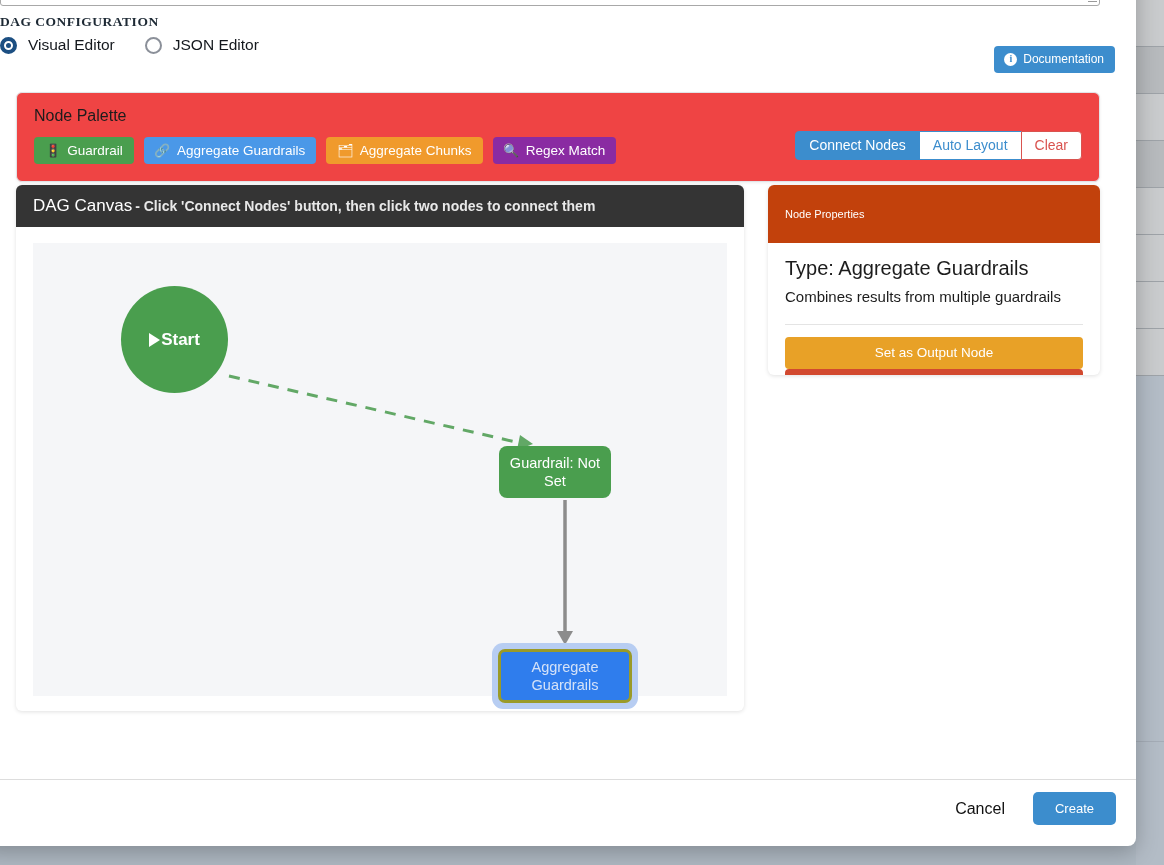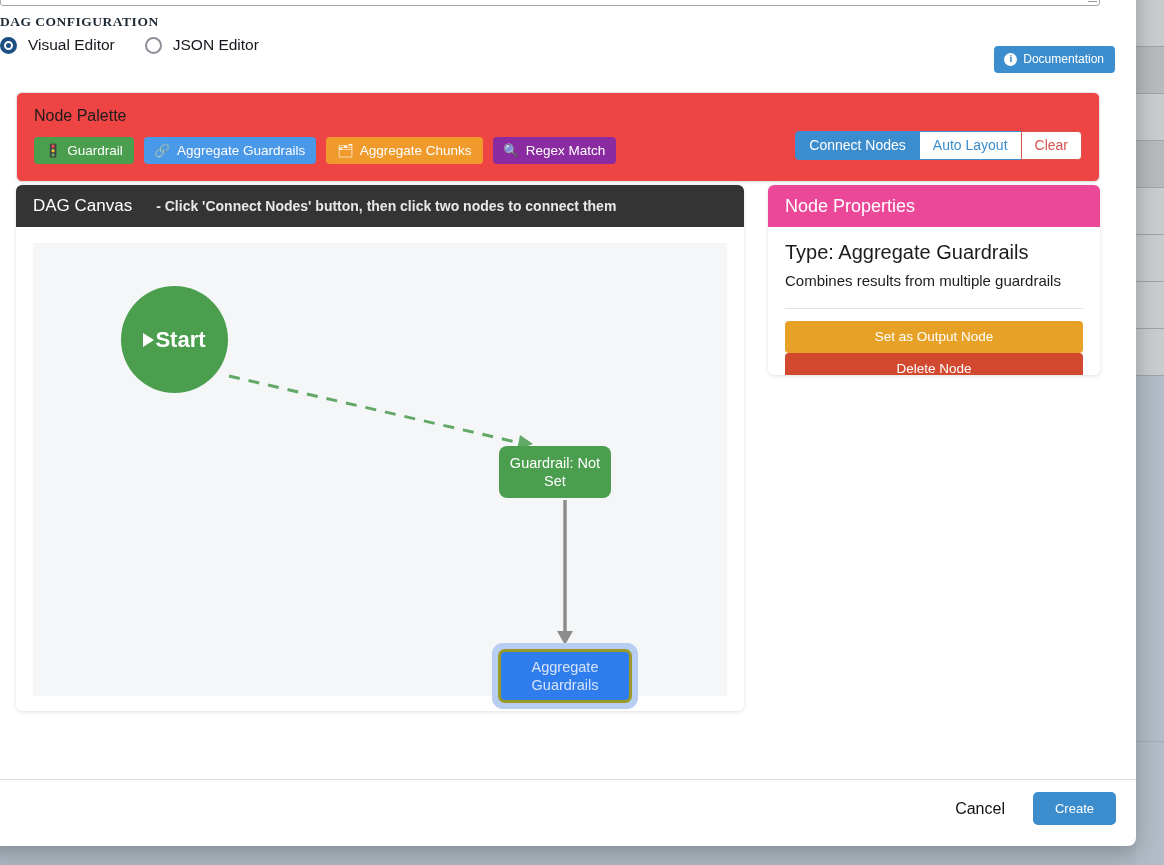--- a/index.html
+++ b/index.html
@@ -135,37 +135,37 @@
   
   .canvas-card {
     position: absolute; left: 36px; top: 231px;
     width: 728px; height: 526px;
     background: #fff; border-radius: 6px;
     box-shadow: 0 1px 4px rgba(0,0,0,.12);
     overflow: hidden;
   }
   .canvas-header {
     height: 42px; background: #343434; color: #fff;
-    display: flex; align-items: center; padding-left: 17px; gap: 24px;
+    display: flex; align-items: center; padding-left: 17px; gap: 3px;
   }
   .canvas-title { font-size: 17px; }
   .canvas-hint { font-size: 14px; font-weight: bold; color: #e8e8e8; }
   .canvas-inner {
     position: absolute; left: 17px; top: 58px;
     width: 694px; height: 453px;
     background: #f5f6f8;
   }
 
   
   .start-node {
     position: absolute; left: 88px; top: 43px;
     width: 107px; height: 107px; border-radius: 50%;
     background: #4a9e4e; color: #fff;
     display: flex; align-items: center; justify-content: center; gap: 1px;
-    font-size: 22px; font-weight: bold; cursor: pointer; text-align: center;
+    font-size: 17px; font-weight: bold; cursor: pointer; text-align: center;
   }
   .play-tri {
     width: 0; height: 0; flex: none;
     border-left: 11px solid #fff;
     border-top: 7px solid transparent;
     border-bottom: 7px solid transparent;
   }
   .dag-node {
     position: absolute; border-radius: 8px; color: #fff;
     display: flex; align-items: center; justify-content: center; text-align: center;
@@ -189,23 +189,23 @@
 
   
   .props-card {
     position: absolute; left: 788px; top: 231px;
     width: 332px; height: 190px;
     background: #fff; border-radius: 6px;
     box-shadow: 0 1px 4px rgba(0,0,0,.12);
     overflow: hidden;
   }
   .props-header {
-    height: 42px; background: #ec4899; color: #fff;
+    height: 58px; background: #c2410c; color: #fff;
     display: flex; align-items: center; padding-left: 17px;
-    font-size: 18px;
+    font-size: 11px;
   }
   .props-body { padding: 14px 17px 16px; }
   .props-type { font-size: 20px; color: #1c1c1c; margin-bottom: 8px; }
   .props-desc { font-size: 15px; color: #1c1c1c; }
   .props-divider { height: 1px; background: #e4e4e4; margin: 19px 0 12px; }
   .props-btn {
     display: block; width: 100%; border: none; border-radius: 4px;
     color: #fff; font-size: 13.5px; font-family: "Liberation Sans", sans-serif;
     padding: 8px 0 9px; cursor: pointer; 
   }

